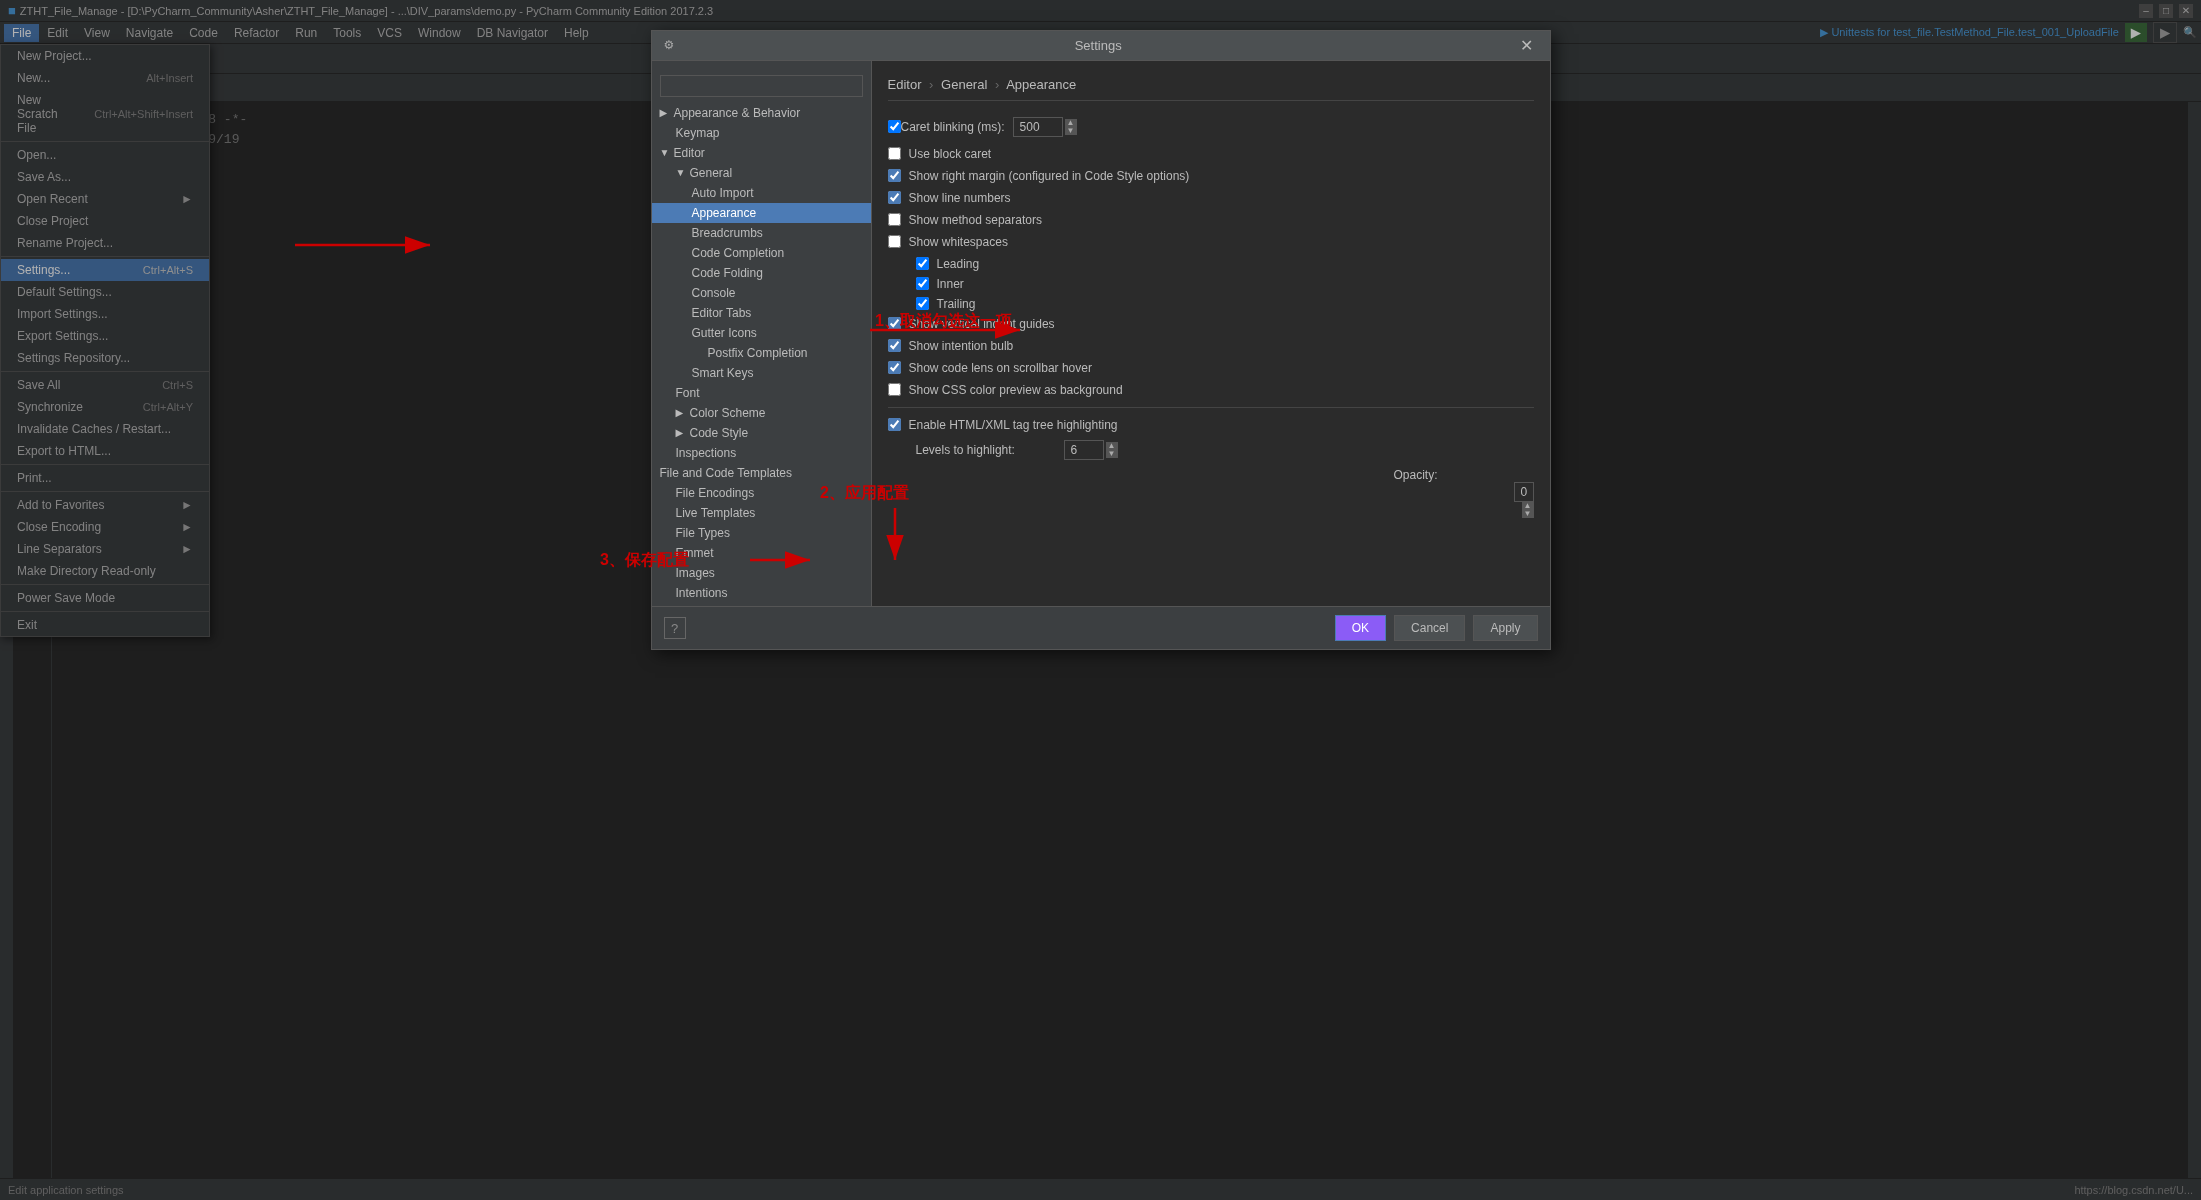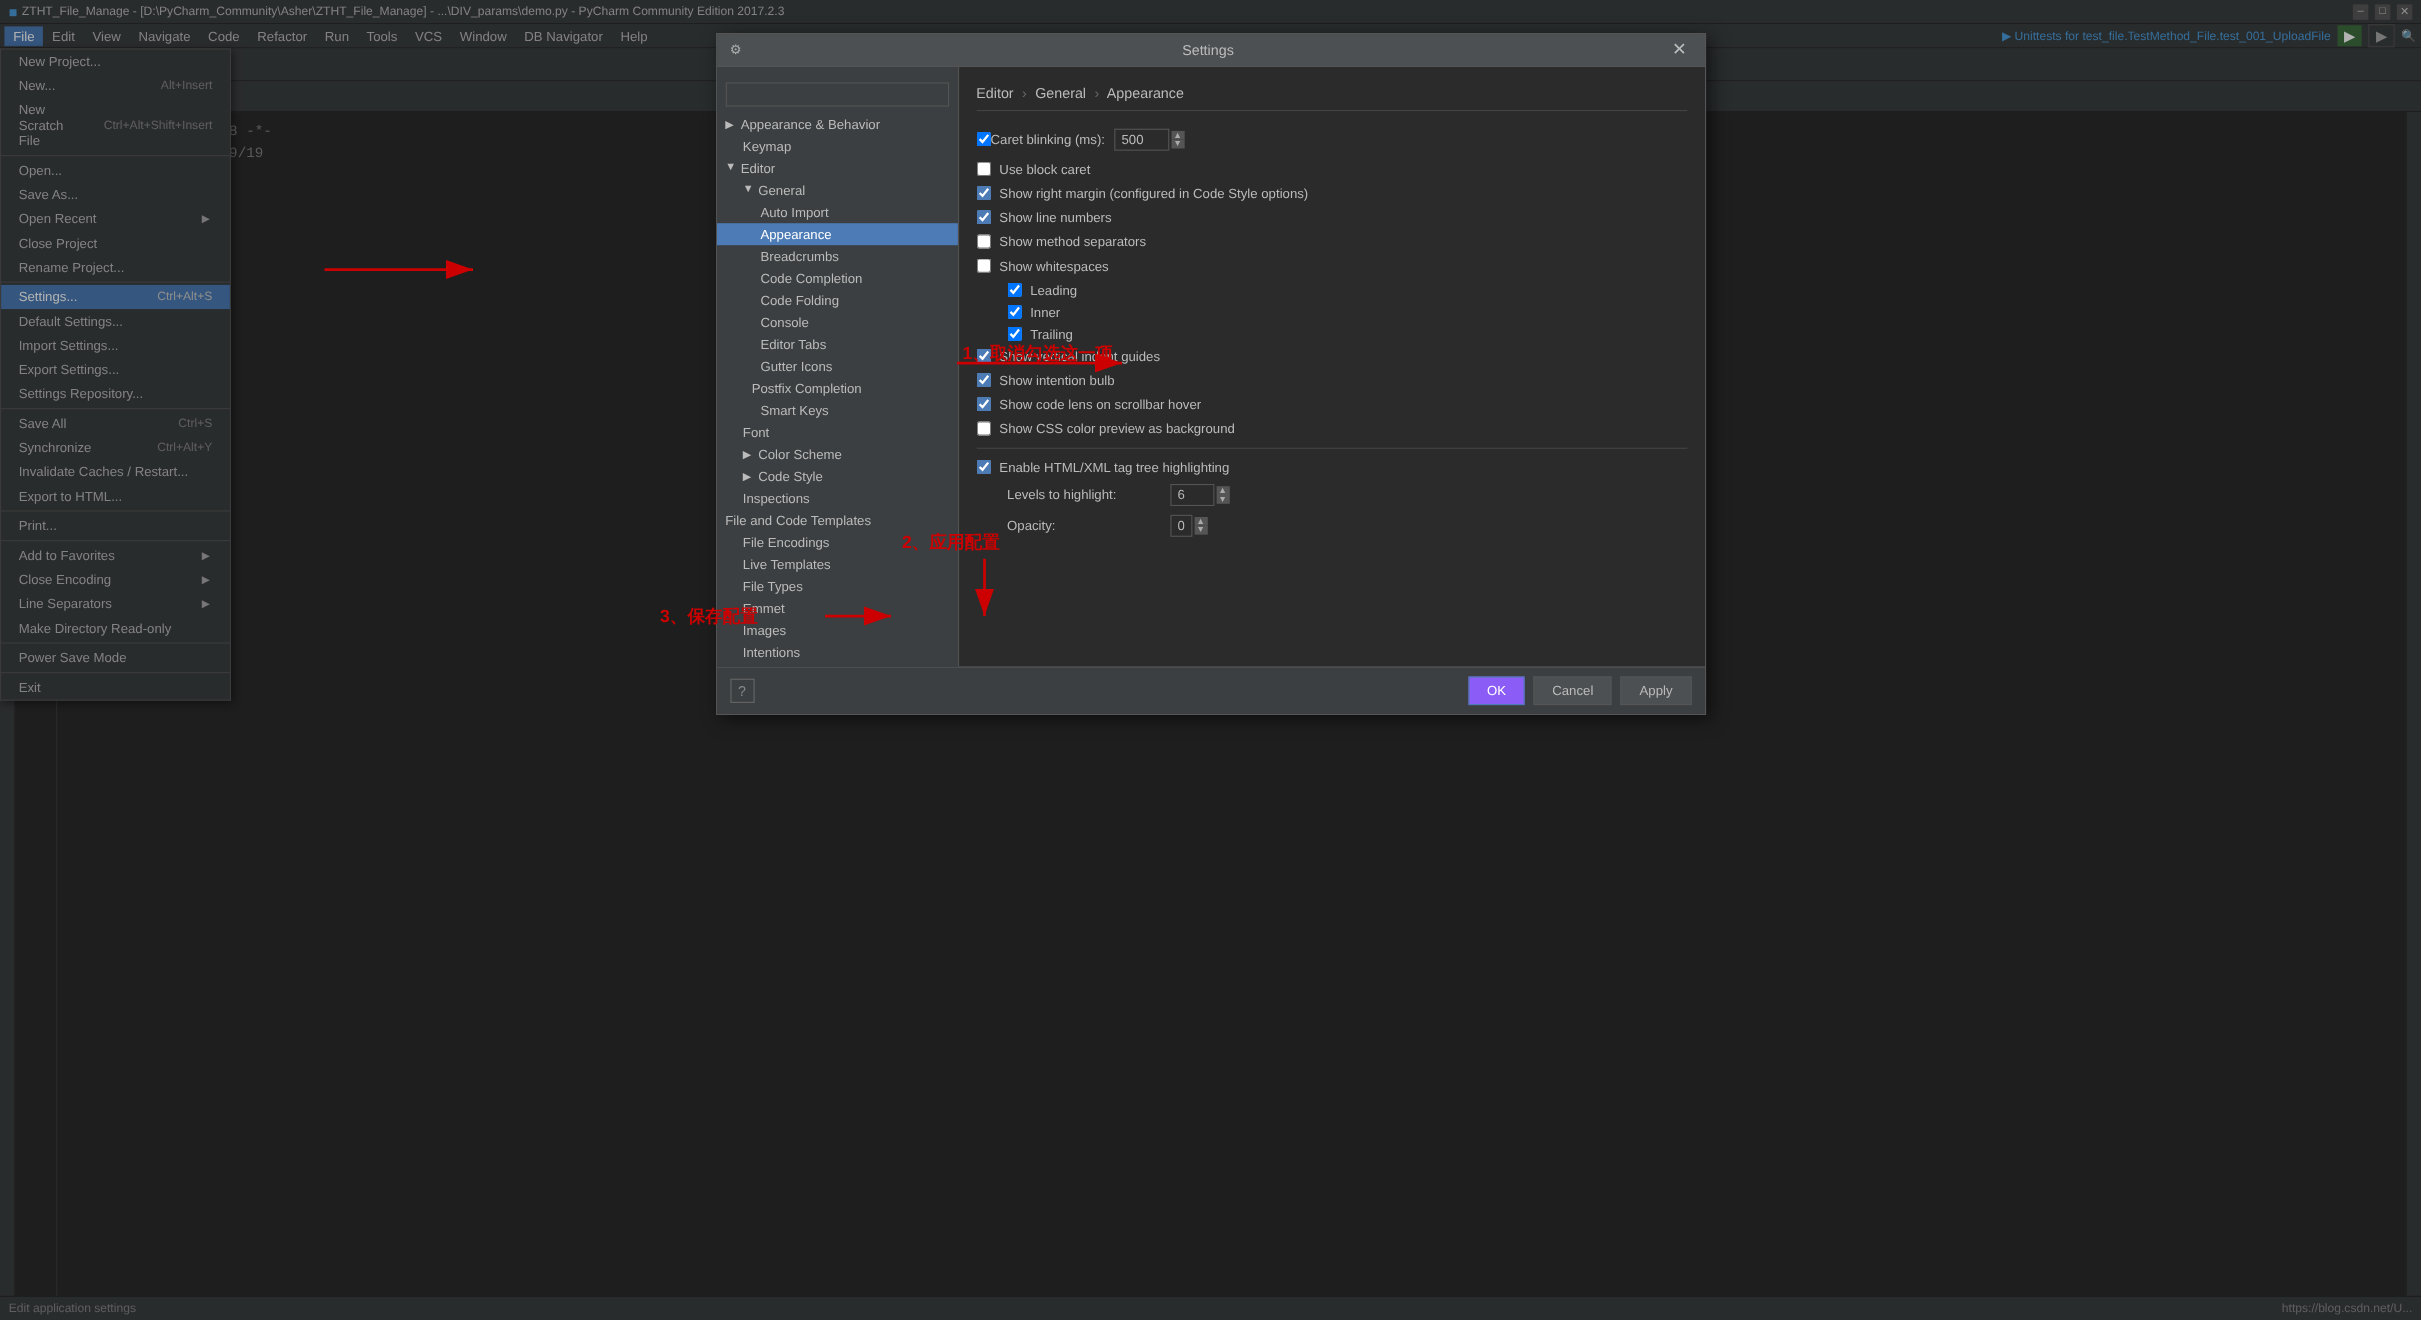--- a/index.html
+++ b/index.html
@@ -650,21 +650,21 @@
             </div>
 
             <div class="tree-item tree-grandchild" style="padding-left:40px;">
               <span>Editor Tabs</span>
             </div>
 
             <div class="tree-item tree-grandchild" style="padding-left:40px;">
               <span>Gutter Icons</span>
             </div>
 
-            <div class="tree-item tree-grandchild" style="padding-left:32px;">
+            <div class="tree-item tree-grandchild" style="padding-left:56px;">
               <span>Postfix Completion</span>
             </div>
 
             <div class="tree-item tree-grandchild" style="padding-left:40px;">
               <span>Smart Keys</span>
             </div>
 
             <div class="tree-item tree-child" style="padding-left:24px;">
               <span>Font</span>
             </div>
@@ -800,21 +800,21 @@
 
           <div style="display:flex; align-items:center; margin-left:28px; margin-bottom:8px;">
             <span style="color:#bbbbbb; font-size:12px; min-width:140px;">Levels to highlight:</span>
             <input type="text" value="6" class="setting-input" style="width: 40px;">
             <div class="spin-btn">
               <button class="spin-up">▲</button>
               <button class="spin-down">▼</button>
             </div>
           </div>
 
-          <div style="display:flex; align-items:center; margin-left:28px;">
+          <div style="display:flex; align-items:flex-end; margin-left:28px;flex-direction:column;">
             <span style="color:#bbbbbb; font-size:12px; min-width:140px;">Opacity:</span>
             <input type="text" value="0.1" class="setting-input" style="width: 20px;">
             <div class="spin-btn">
               <button class="spin-up">▲</button>
               <button class="spin-down">▼</button>
             </div>
           </div>
         </div>
       </div>
 

